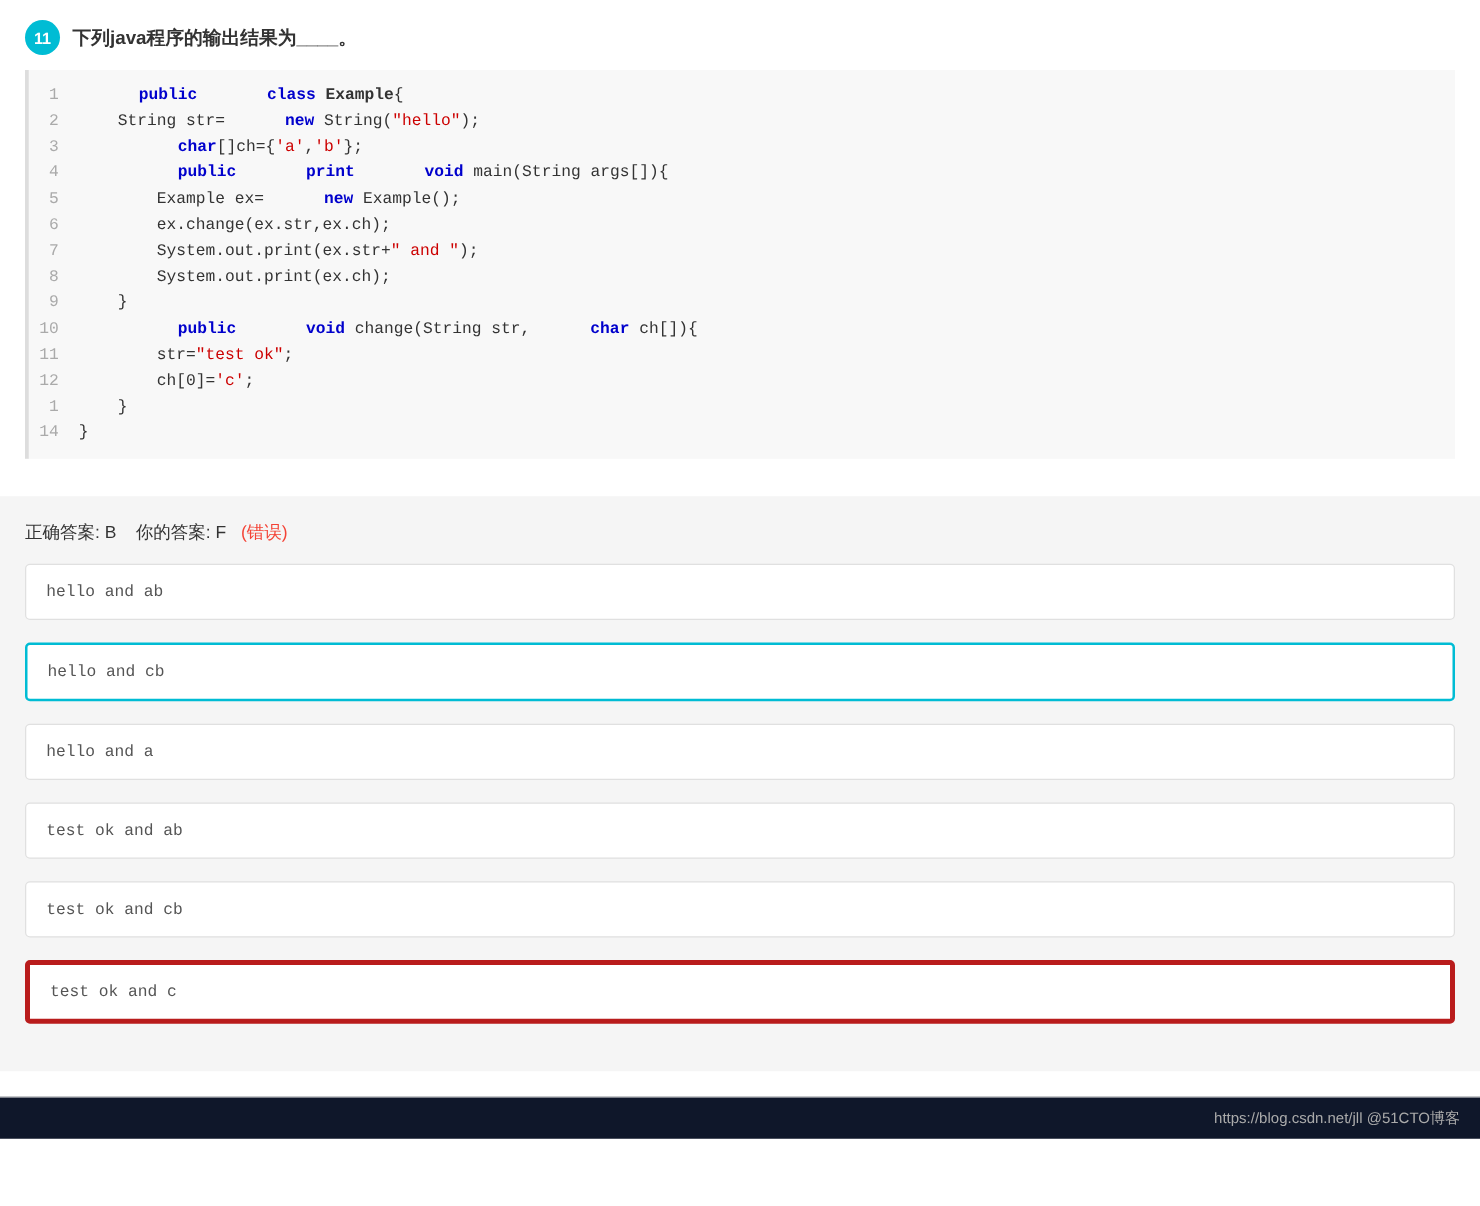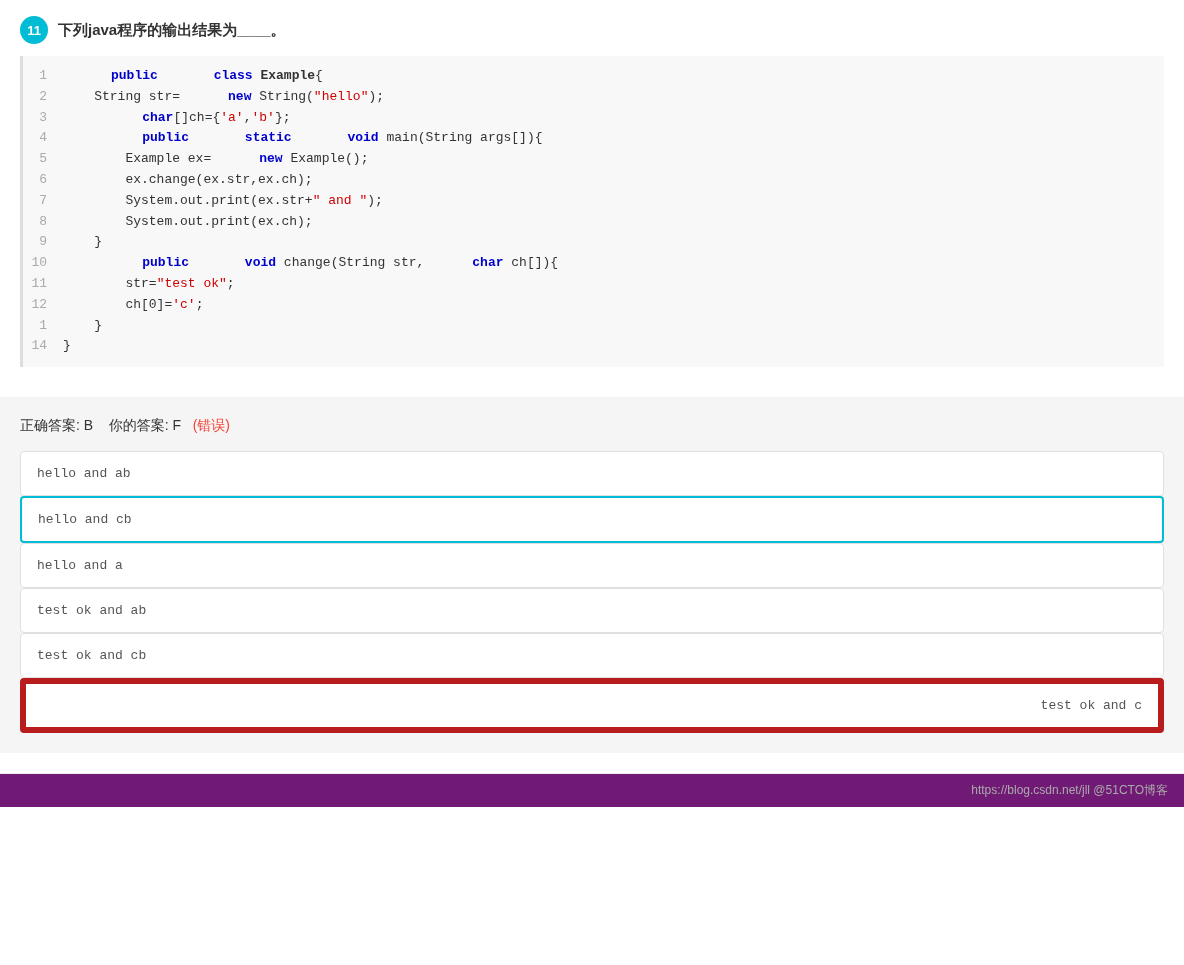--- a/index.html
+++ b/index.html
@@ -83,40 +83,39 @@
     }
     .answer-correct { color: #333; }
     .answer-wrong-label { color: #333; }
     .answer-wrong-note { color: #f44336; text-align: center; }
 
     .option-item {
       background: #fff;
       border: 1px solid #e0e0e0;
       border-radius: 4px;
       padding: 14px 16px;
-      margin-bottom: 0;
+      margin-bottom: 18px;
       font-family: 'Courier New', Courier, monospace;
       font-size: 13px;
       color: #555;
       cursor: pointer;
     }
     .option-item.selected-correct {
       border: 2px solid #00bcd4;
     }
     .option-item.selected-wrong {
-      border: 6px solid #b91c1c;
-      text-align: right;
+      border: 4px solid #b91c1c;
     }
 
     .footer-bar {
       text-align: right;
       padding: 8px 16px;
       font-size: 12px;
       color: #aaa;
-      background: #701a75;
+      background: #0f172a;
       border-top: 1px solid #eee;
       margin-top: 20px;
     }
   </style>
 </head>
 <body>
 
 <div class="page-container">
 
   <div class="question-header">
@@ -138,21 +137,21 @@
       <span class="line-content">    String str=<span class="kw">new</span> String(<span class="str">"hello"</span>);</span>
     </div>
 
     <div class="code-line">
       <span class="line-num">3</span>
       <span class="line-content">    <span class="kw">char</span>[]ch={<span class="str">'a'</span>,<span class="str">'b'</span>};</span>
     </div>
 
     <div class="code-line">
       <span class="line-num">4</span>
-      <span class="line-content">    <span class="kw">public</span> <span class="kw">static</span> <span class="kw">void</span> main(String args[]){</span>
+      <span class="line-content">    <span class="kw">public</span> <span class="kw">print</span> <span class="kw">void</span> main(String args[]){</span>
     </div>
 
     <div class="code-line">
       <span class="line-num">5</span>
       <span class="line-content">        Example ex=<span class="kw">new</span> Example();</span>
     </div>
 
     <div class="code-line">
       <span class="line-num">6</span>
       <span class="line-content">        ex.change(ex.str,ex.ch);</span>

